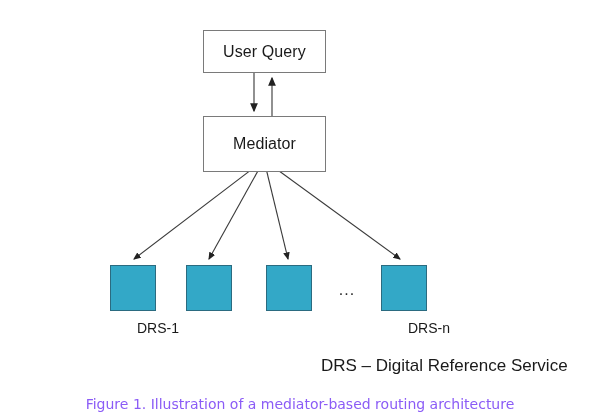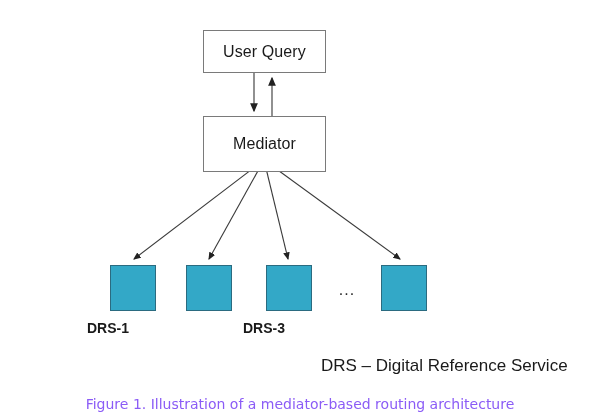--- a/index.html
+++ b/index.html
@@ -47,26 +47,25 @@
     width: 46px;
     height: 46px;
     background: #33a8c7;
     border: 1px solid #2b6b80;
     top: 265px;
   }
   .drs-label {
     position: absolute;
     top: 320px;
     width: 92px;
-    text-align: left;
+    text-align: right;
     font-family: "Liberation Sans", sans-serif;
     font-size: 14px;
     color: #1a1a1a;
     white-space: nowrap;
-    font-weight: bold;
   }
   #forward-knowledge-label {
     position: absolute;
     left: 331px;
     top: 146px;
     font-family: "Liberation Sans", sans-serif;
     font-size: 11px;
     color: #3a3a3a;
     white-space: nowrap;
   }
@@ -155,21 +154,21 @@
     <span>Mediator</span>
   </div>
 
 
   <div class="drs-box" style="left:110px;"></div>
   <div class="drs-box" style="left:186px;"></div>
   <div class="drs-box" style="left:266px;"></div>
   <div class="drs-box" style="left:381px;"></div>
 
   <div class="drs-label" style="left:87px;">DRS-1</div>
-  <div class="drs-label" style="left:243px;">DRS-3</div>
+  <div class="drs-label" style="left:358px;">DRS-n</div>
 
   <div id="ellipsis-label">...</div>
 
   <div id="legend-text">DRS – Digital Reference Service</div>
 
   <div id="figure-caption">Figure 1. Illustration of a mediator-based routing architecture</div>
 
 </div>
 
 </body></html>

